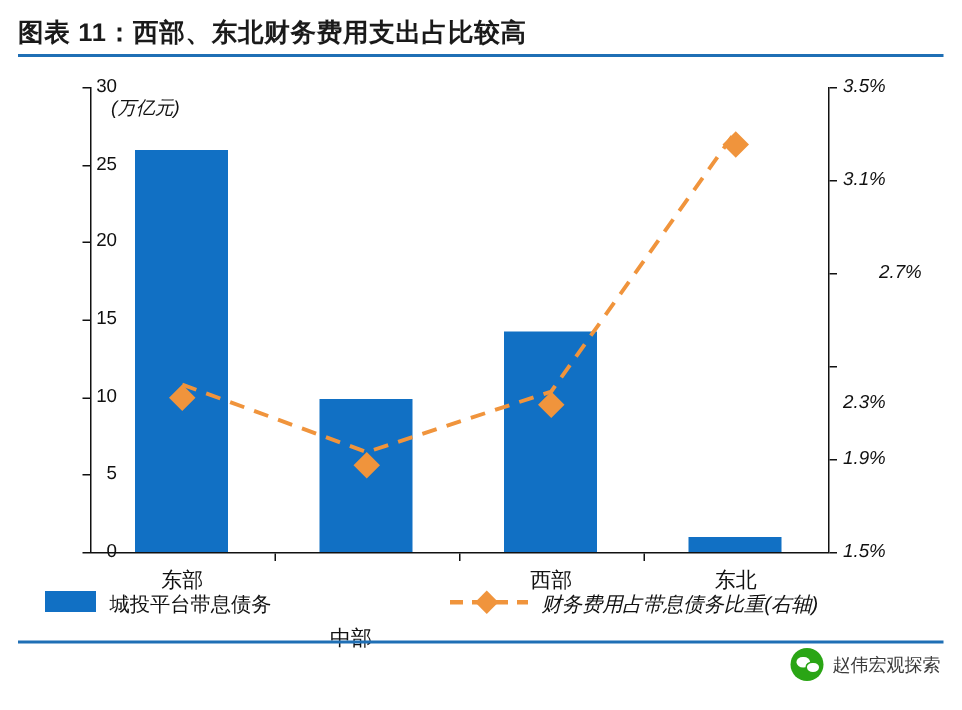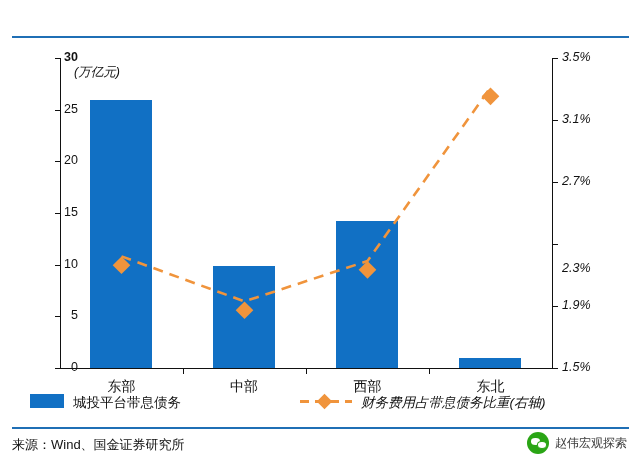--- a/index.html
+++ b/index.html
@@ -109,56 +109,59 @@
     border-radius:45% 45% 50% 50%;background:#fff;border:1px solid #2aa515;
   }
   .wm-text{font-size:12px;color:#3b3b3b;white-space:nowrap;}
   svg{display:block;}
 </style>
 </head>
 <body>
 
 <div id="page">
 
+  <div class="title-row">
+    <span class="title-text">图表 11：西部、东北财务费用支出占比较高</span>
+  </div>
   <div class="title-rule"></div>
 
   <div class="chart-wrap">
 
     <div class="plot-border-left"></div>
     <div class="plot-border-right"></div>
     <div class="plot-border-bottom"></div>
 
     <div class="unit-label">(万亿元)</div>
 
     <div class="tick-left" style="top:16px;"></div>
     <div class="tick-left" style="top:67.7px;"></div>
     <div class="tick-left" style="top:119.3px;"></div>
     <div class="tick-left" style="top:171px;"></div>
     <div class="tick-left" style="top:222.7px;"></div>
     <div class="tick-left" style="top:274.3px;"></div>
     <div class="tick-left" style="top:326px;"></div>
 
-    <div class="ylabel-left" style="top:16px;font-weight:bold;">30</div>
+    <div class="ylabel-left" style="top:16px;">30</div>
     <div class="ylabel-left" style="top:67.7px;">25</div>
     <div class="ylabel-left" style="top:119.3px;">20</div>
     <div class="ylabel-left" style="top:171px;">15</div>
     <div class="ylabel-left" style="top:222.7px;">10</div>
     <div class="ylabel-left" style="top:274.3px;">5</div>
     <div class="ylabel-left" style="top:326px;">0</div>
 
     <div class="tick-right" style="top:16px;"></div>
     <div class="tick-right" style="top:78px;"></div>
     <div class="tick-right" style="top:140px;"></div>
     <div class="tick-right" style="top:202px;"></div>
     <div class="tick-right" style="top:264px;"></div>
     <div class="tick-right" style="top:326px;"></div>
 
     <div class="ylabel-right" style="top:16px;">3.5%</div>
     <div class="ylabel-right" style="top:78px;">3.1%</div>
-    <div class="ylabel-right" style="top:140px;">2.7%</div>
+    <div class="ylabel-right" style="top:140px;margin-left:24px;">2.7%</div>
     <div class="ylabel-right" style="top:202px;margin-top:25px;">2.3%</div>
     <div class="ylabel-right" style="top:264px;">1.9%</div>
     <div class="ylabel-right" style="top:326px;">1.5%</div>
 
     <div class="bar" style="left:78px;  width:62px; top:58.3px;  height:267.7px;"></div>
     <div class="bar" style="left:201px; width:62px; top:223.7px; height:102.3px;"></div>
     <div class="bar" style="left:324px; width:62px; top:179.3px; height:146.7px;"></div>
     <div class="bar" style="left:447px; width:62px; top:315.7px; height:10.3px;"></div>
 
     <svg width="617" height="340" style="position:absolute;left:0;top:0;pointer-events:none;">
@@ -169,40 +172,39 @@
         <rect x="355.5" y="219.0" width="12.5" height="12.5" transform="rotate(45 355.5 219.0)"></rect>
         <rect x="478.5" y="45.5" width="12.5" height="12.5" transform="rotate(45 478.5 45.5)"></rect>
       </g>
     </svg>
 
     <div class="xtick-mark" style="left:171px;"></div>
     <div class="xtick-mark" style="left:294px;"></div>
     <div class="xtick-mark" style="left:417px;"></div>
 
     <div class="xtick" style="left:64.5px;">东部</div>
-    <div class="xtick" style="left:187px;">中部</div>
+    <div class="xtick" style="left:177px;margin-top:39px;">中部</div>
     <div class="xtick" style="left:433.5px;">东北</div>
     <div class="xtick" style="left:310.5px;">西部</div>
   </div>
 
   <div class="legend">
     <div class="legend-item" style="left:18px;top:2px;">
       <span class="legend-swatch-bar"></span>
       <span class="legend-label">城投平台带息债务</span>
     </div>
     <div class="legend-item" style="left:288px;top:2px;font-style:italic;">
       <span class="legend-line">
         <span class="legend-dash"></span>
         <span class="legend-diamond"></span>
       </span>
       <span class="legend-label">财务费用占带息债务比重(右轴)</span>
     </div>
   </div>
 
   <div class="footer-rule"></div>
-  <div class="source">来源：Wind、国金证券研究所</div>
 
   <div class="wm">
     <span class="wm-logo"></span>
     <span class="wm-text">赵伟宏观探索</span>
   </div>
 
 </div>
 
 </body></html>

